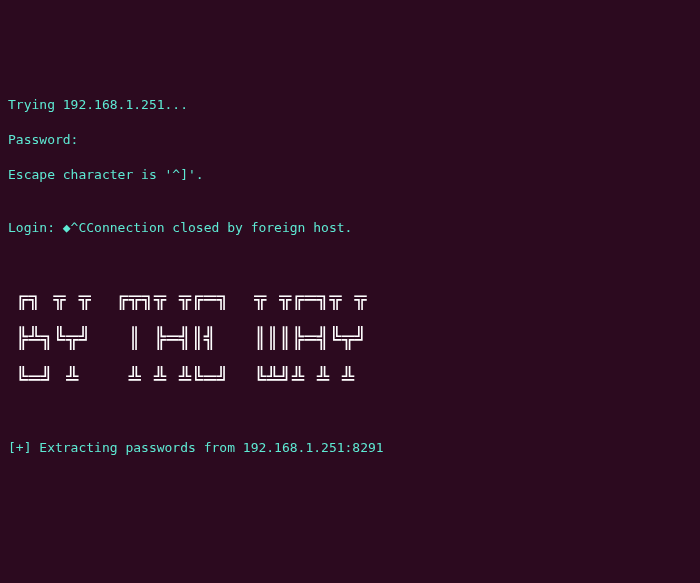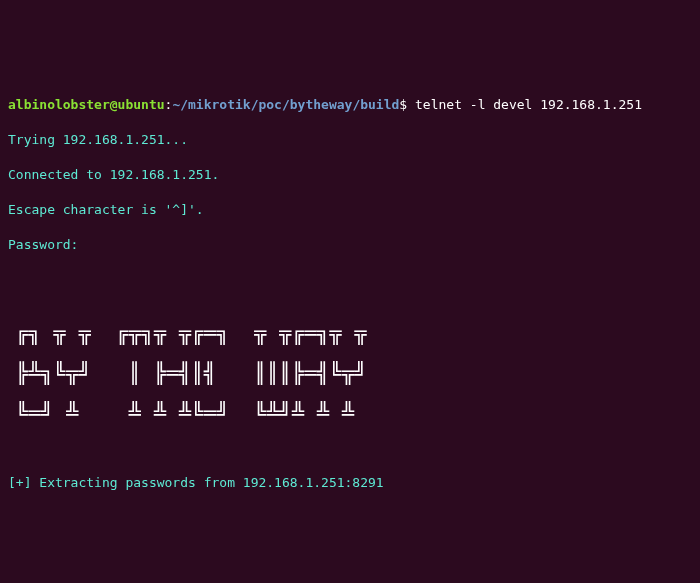--- a/index.html
+++ b/index.html
@@ -21,26 +21,25 @@
     .cmd { color: #ffffff; }
     .text { color: #5eead4; }
     .ascii { color: #ffffff; letter-spacing: 0.5px; }
   </style>
 </head>
 <body>
 
 
 
 <div>
-<div class="line"><span class="user">albinolobster@ubuntu</span><span class="colon">:</span><span class="path">~/mikrotik/poc/bytheway/build</span><span class="dollar">$</span><span class="cmd"> telnet -l devel 192.168.1.251</span></div>
 <div class="line text">Trying 192.168.1.251...</div>
-<div class="line text">Connected to 192.168.1.251.</div>
+<div class="line text">Password:</div>
 <div class="line text">Escape character is '^]'.</div>
-<div class="line text">Password:</div>
 <div class="line text"></div>
+<div class="line text">Login: ◆^CConnection closed by foreign host.</div>
 <div style="margin:14px 0 14px 8px; font-size:20px; line-height:1.0;">
 <div class="line ascii">╔╗ ╦ ╦  ╔╦╗╦ ╦╔═╗  ╦ ╦╔═╗╦ ╦</div>
 <div class="line ascii">╠╩╗╚╦╝   ║ ╠═╣║╣   ║║║╠═╣╚╦╝</div>
 <div class="line ascii">╚═╝ ╩    ╩ ╩ ╩╚═╝  ╚╩╝╩ ╩ ╩ </div>
 </div>
 <div class="line text">[+] Extracting passwords from 192.168.1.251:8291</div>
 
 
 
 

